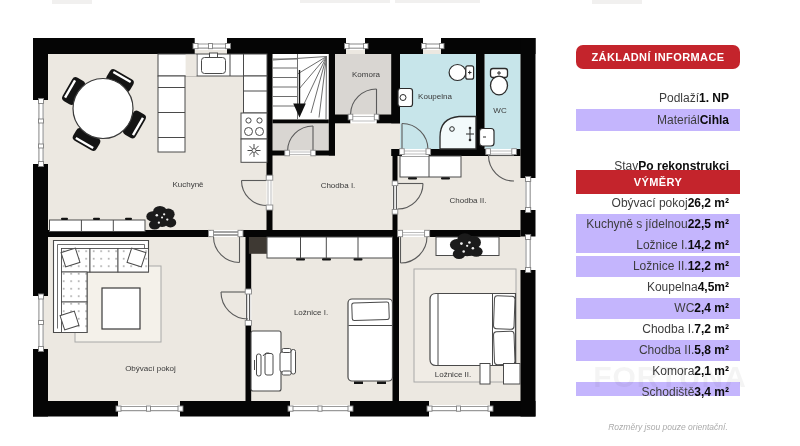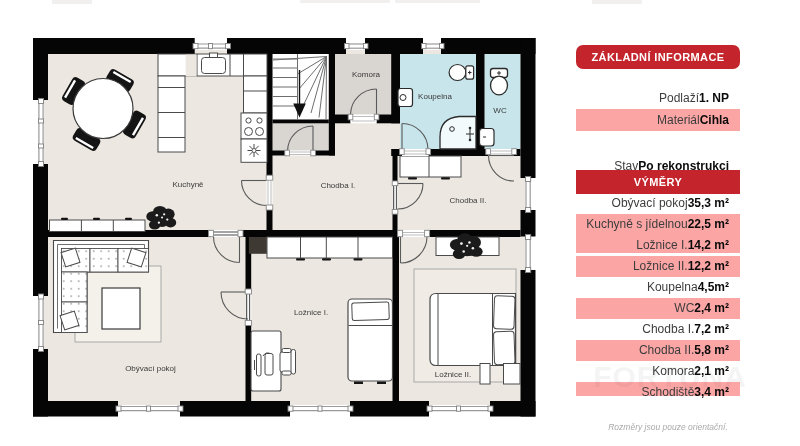--- a/index.html
+++ b/index.html
@@ -1,21 +1,21 @@
 <!DOCTYPE html>
 <html><head>
 <meta charset="utf-8">
 <style>
 html,body{margin:0;padding:0;background:#fff;}
 .page{position:relative;width:800px;height:446px;overflow:hidden;font-family:"Liberation Sans",sans-serif;}
 .abs{position:absolute;}
 .hdr{position:absolute;left:576px;width:164px;height:24px;background:#c4242c;color:#fff;font-weight:bold;font-size:11px;letter-spacing:0.4px;text-align:center;line-height:25px;}
 .row{position:absolute;left:576px;width:164px;box-sizing:border-box;padding:0 11px 0 10px;font-size:12px;color:#3d3d3d;text-align:right;}
 .row b{float:right;color:#0b0b0b;font-weight:bold;}
-.gray{background:#fca5a5;}
+.gray{background:#c4b5fd;}
 </style>
 </head>
 <body>
 <div class="page">
 <svg width="800" height="446" viewBox="0 0 800 446" style="position:absolute;left:0;top:0">
 
 <rect x="0" y="0" width="800" height="446" fill="#ffffff"></rect>
 
 <g fill="#f1f0ef">
 <rect x="52" y="0" width="40" height="4"></rect>
@@ -486,21 +486,21 @@
 <div class="hdr" style="top:45px;border-radius:7px;">ZÁKLADNÍ INFORMACE</div>
 
 <div class="row" style="top:87px;height:22px;line-height:22px;">Podlaží<b>1. NP</b></div>
 
 <div class="row gray" style="top:109px;height:22px;line-height:22px;">Materiál<b>Cihla</b></div>
 
 <div class="row" style="top:147px;height:22px;line-height:22px;margin-top:8px;">Stav<b>Po rekonstrukci</b></div>
 
 <div class="hdr" style="top:170px;">VÝMĚRY</div>
 
-<div class="row" style="top:193px;height:21px;line-height:21px;">Obývací pokoj<b>35,3 m²</b></div>
+<div class="row" style="top:193px;height:21px;line-height:21px;">Obývací pokoj<b>26,2 m²</b></div>
 <div class="row gray" style="top:214px;height:39px;line-height:21px;">Kuchyně s jídelnou<b>22,5 m²</b></div>
 <div class="row" style="top:235px;height:21px;line-height:21px;">Ložnice I.<b>14,2 m²</b></div>
 <div class="row gray" style="top:256px;height:21px;line-height:21px;">Ložnice II.<b>12,2 m²</b></div>
 <div class="row" style="top:277px;height:21px;line-height:21px;">Koupelna<b>4,5m²</b></div>
 <div class="row gray" style="top:298px;height:21px;line-height:21px;">WC<b>2,4 m²</b></div>
 <div class="row" style="top:319px;height:21px;line-height:21px;">Chodba I.<b>7,2 m²</b></div>
 <div class="row gray" style="top:340px;height:21px;line-height:21px;">Chodba II.<b>5,8 m²</b></div>
 <div class="row" style="top:361px;height:21px;line-height:21px;">Komora<b>2,1 m²</b></div>
 <div class="row gray" style="top:382px;height:14px;line-height:21px;">Schodiště<b>3,4 m²</b></div>
 

